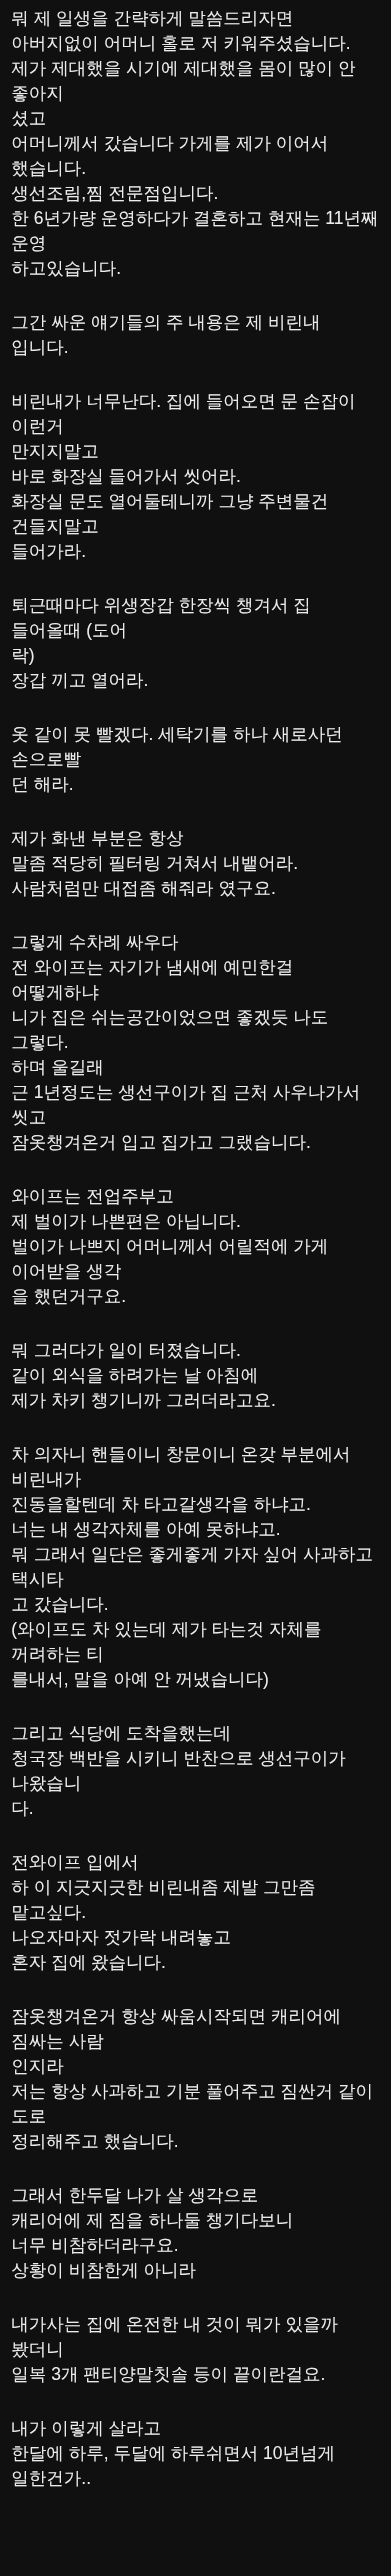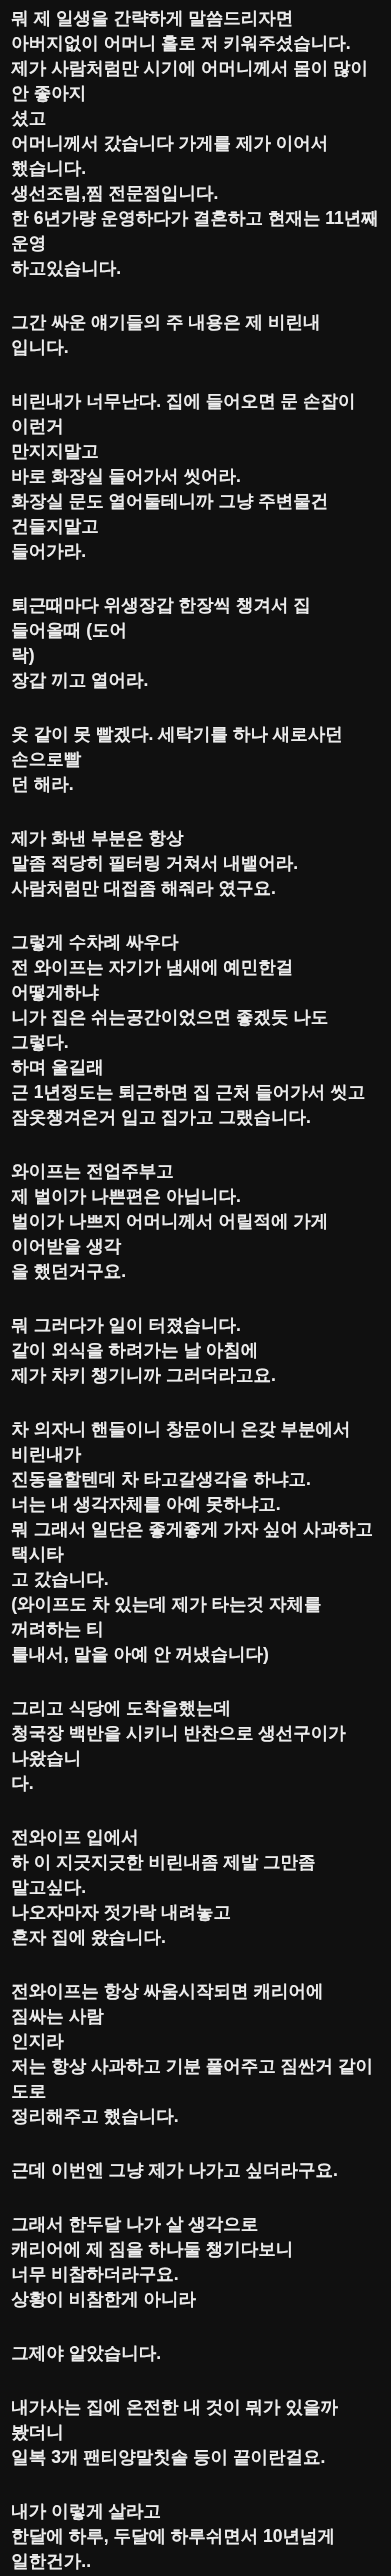--- a/index.html
+++ b/index.html
@@ -12,42 +12,41 @@
     background: #101010;
     overflow: hidden;
     font-family: "Liberation Sans", "DejaVu Sans", sans-serif;
   }
   .post-body {
     padding: 6.2px 11.3px 0 11.3px;
     color: #ececec;
   }
   .post-paragraph {
     margin: 0 0 29px 0;
-    font-weight: bold;
   }
   .post-paragraph:last-child {
     margin-bottom: 0;
   }
   .post-line {
     font-size: 17.5px;
     line-height: 25px;
     white-space: pre-wrap;
     word-break: keep-all;
     color: #ececec;
     text-shadow: 0 0 0.5px rgba(255,255,255,0.25);
   }
 </style>
 </head>
 <body>
 
 <main class="post-body" id="post-body" style="background: rgb(16, 16, 16); color: rgb(236, 236, 236);">
     <div class="post-paragraph">
       <div class="post-line">뭐 제 일생을 간략하게 말씀드리자면</div>
       <div class="post-line">아버지없이 어머니 홀로 저 키워주셨습니다.</div>
-      <div class="post-line">제가 사람처럼만 시기에 어머니께서 몸이 많이 안 좋아지</div>
+      <div class="post-line">제가 제대했을 시기에 제대했을 몸이 많이 안 좋아지</div>
       <div class="post-line">셨고</div>
       <div class="post-line">어머니께서 갔습니다 가게를 제가 이어서 했습니다.</div>
       <div class="post-line">생선조림,찜 전문점입니다.</div>
       <div class="post-line">한 6년가량 운영하다가 결혼하고 현재는 11년째 운영</div>
       <div class="post-line">하고있습니다.</div>
     </div>
     <div class="post-paragraph">
       <div class="post-line">그간 싸운 얘기들의 주 내용은 제 비린내 입니다.</div>
     </div>
     <div class="post-paragraph">
@@ -69,21 +68,21 @@
     <div class="post-paragraph">
       <div class="post-line">제가 화낸 부분은 항상</div>
       <div class="post-line">말좀 적당히 필터링 거쳐서 내뱉어라.</div>
       <div class="post-line">사람처럼만 대접좀 해줘라 였구요.</div>
     </div>
     <div class="post-paragraph">
       <div class="post-line">그렇게 수차례 싸우다</div>
       <div class="post-line">전 와이프는 자기가 냄새에 예민한걸 어떻게하냐</div>
       <div class="post-line">니가 집은 쉬는공간이었으면 좋겠듯 나도 그렇다.</div>
       <div class="post-line">하며 울길래</div>
-      <div class="post-line">근 1년정도는 퇴근하면 집 근처 들어가서 씻고</div>
+      <div class="post-line">근 1년정도는 생선구이가 집 근처 사우나가서 씻고</div>
       <div class="post-line">잠옷챙겨온거 입고 집가고 그랬습니다.</div>
     </div>
     <div class="post-paragraph">
       <div class="post-line">와이프는 전업주부고</div>
       <div class="post-line">제 벌이가 나쁜편은 아닙니다.</div>
       <div class="post-line">벌이가 나쁘지 어머니께서 어릴적에 가게 이어받을 생각</div>
       <div class="post-line">을 했던거구요.</div>
     </div>
     <div class="post-paragraph">
       <div class="post-line">뭐 그러다가 일이 터졌습니다.</div>
@@ -104,36 +103,30 @@
       <div class="post-line">청국장 백반을 시키니 반찬으로 생선구이가 나왔습니</div>
       <div class="post-line">다.</div>
     </div>
     <div class="post-paragraph">
       <div class="post-line">전와이프 입에서</div>
       <div class="post-line">하 이 지긋지긋한 비린내좀 제발 그만좀 맡고싶다.</div>
       <div class="post-line">나오자마자 젓가락 내려놓고</div>
       <div class="post-line">혼자 집에 왔습니다.</div>
     </div>
     <div class="post-paragraph">
-      <div class="post-line">전와이프는 항상 싸움시작되면 캐리어에 짐싸는 사람</div>
+      <div class="post-line">잠옷챙겨온거 항상 싸움시작되면 캐리어에 짐싸는 사람</div>
       <div class="post-line">인지라</div>
       <div class="post-line">저는 항상 사과하고 기분 풀어주고 짐싼거 같이 도로</div>
       <div class="post-line">정리해주고 했습니다.</div>
-    </div>
-    <div class="post-paragraph">
-      <div class="post-line">근데 이번엔 그냥 제가 나가고 싶더라구요.</div>
     </div>
     <div class="post-paragraph">
       <div class="post-line">그래서 한두달 나가 살 생각으로</div>
       <div class="post-line">캐리어에 제 짐을 하나둘 챙기다보니</div>
       <div class="post-line">너무 비참하더라구요.</div>
       <div class="post-line">상황이 비참한게 아니라</div>
-    </div>
-    <div class="post-paragraph">
-      <div class="post-line">그제야 알았습니다.</div>
     </div>
     <div class="post-paragraph">
       <div class="post-line">내가사는 집에 온전한 내 것이 뭐가 있을까 봤더니</div>
       <div class="post-line">일복 3개 팬티양말칫솔 등이 끝이란걸요.</div>
     </div>
     <div class="post-paragraph">
       <div class="post-line">내가 이렇게 살라고</div>
       <div class="post-line">한달에 하루, 두달에 하루쉬면서 10년넘게 일한건가..</div>
     </div>
   </main>

